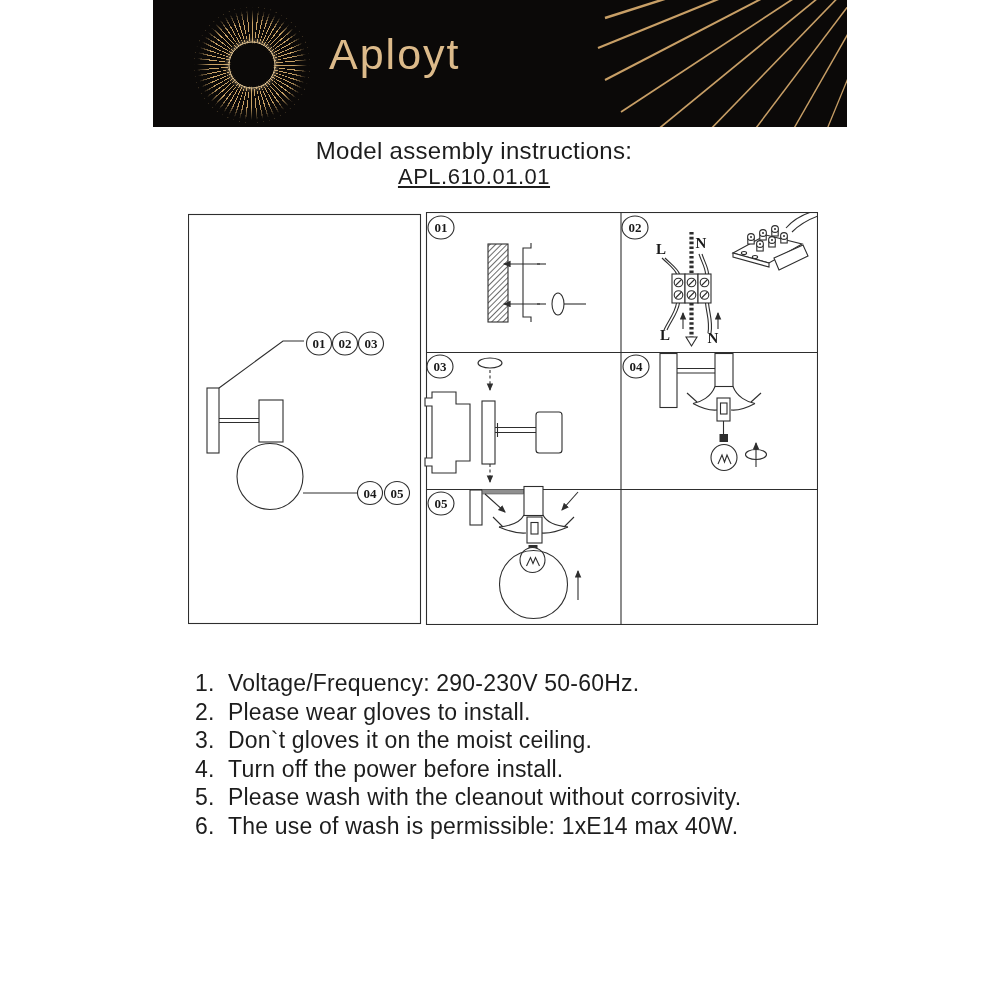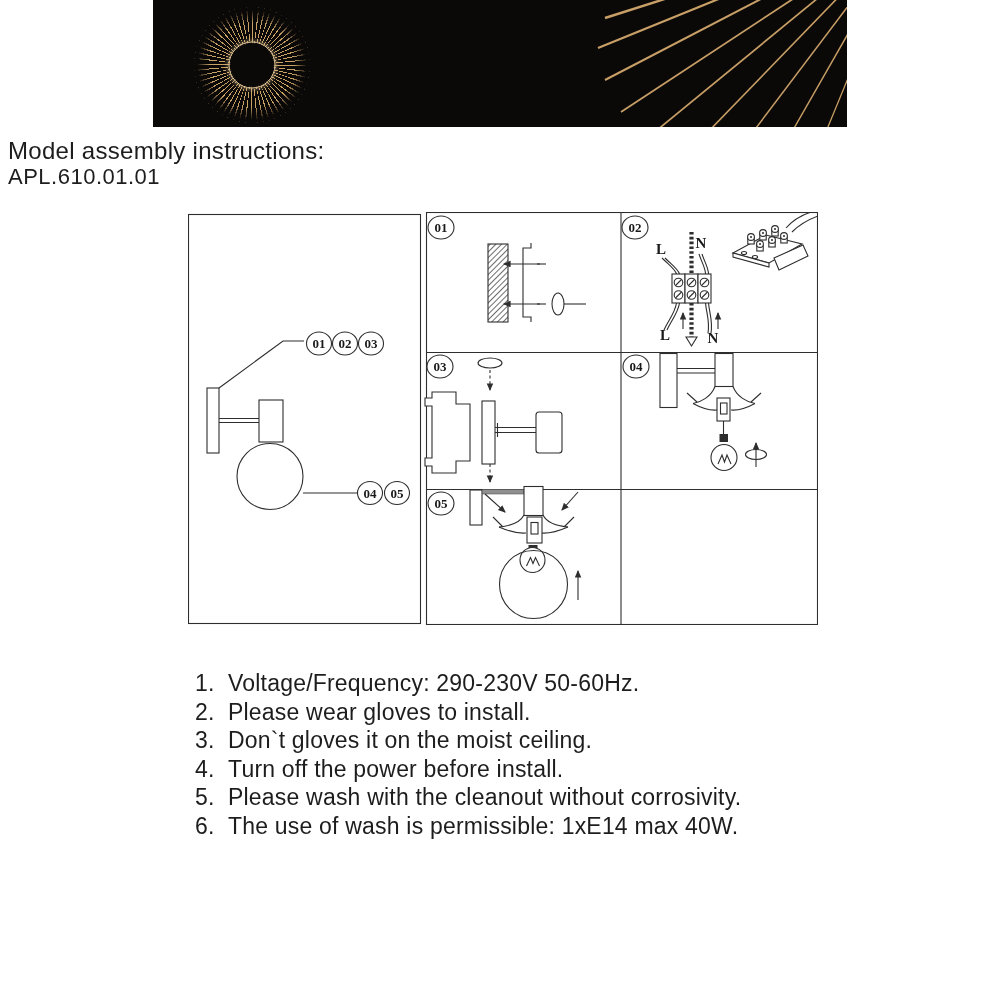--- a/index.html
+++ b/index.html
@@ -26,23 +26,23 @@
   .burst-ring{
     position:absolute;left:50%;top:50%;width:45px;height:45px;
     transform:translate(-50%,-50%);border-radius:50%;
     border:1.5px solid #eccf9e;box-shadow:0 0 4px 1px rgba(236,207,158,.55);
   }
   .brand{
     position:absolute;left:176px;top:30px;
     font-size:43px;font-weight:400;letter-spacing:2px;color:#dcba8a;
   }
   
-  .title-block{position:absolute;left:8px;top:137px;width:920px;}
+  .title-block{position:absolute;left:14px;top:137px;width:920px;text-align:center;}
   .title-main{font-size:24px;letter-spacing:.3px;color:#1d1d1d;line-height:27px;}
-  .title-model{font-size:22px;letter-spacing:.5px;color:#1d1d1d;line-height:26px;}
+  .title-model{font-size:22px;letter-spacing:.5px;color:#1d1d1d;line-height:26px;text-decoration:underline;}
   
   .diagram{position:absolute;left:188px;top:212px;width:630px;height:413px;}
   .ln{stroke:#2e2e2e;fill:none;stroke-width:1.1;}
   .fw{stroke:#2e2e2e;fill:#ffffff;stroke-width:1.1;}
   .circnum{font:700 13px "Liberation Serif", serif;fill:#1a1a1a;}
   .wirelbl{font:700 15px "Liberation Serif", serif;fill:#1a1a1a;}
   
   .instructions{position:absolute;left:195px;top:669px;width:640px;}
   .instr-row{display:flex;font-size:23px;line-height:28.6px;letter-spacing:.2px;}
   .instr-num{width:33px;flex:0 0 33px;}
@@ -65,20 +65,21 @@
       <line x1="760" y1="-80" x2="600" y2="200" stroke-width="1.4"></line>
       <line x1="760" y1="-80" x2="640" y2="212" stroke-width="1.3"></line>
       <line x1="760" y1="-80" x2="678" y2="222" stroke-width="1.2"></line>
     </g>
   </svg>
   <div class="burst">
     <div class="burst-rays"></div>
     <div class="burst-fade"></div>
     <div class="burst-ring"></div>
   </div>
+  <div class="brand">Aployt</div>
 </div>
 
 <div class="title-block">
   <div class="title-main">Model assembly instructions:</div>
   <div class="title-model">APL.610.01.01</div>
 </div>
 
 <div class="diagram">
 <svg width="630" height="413" viewBox="0 0 630 413">
   <defs>

